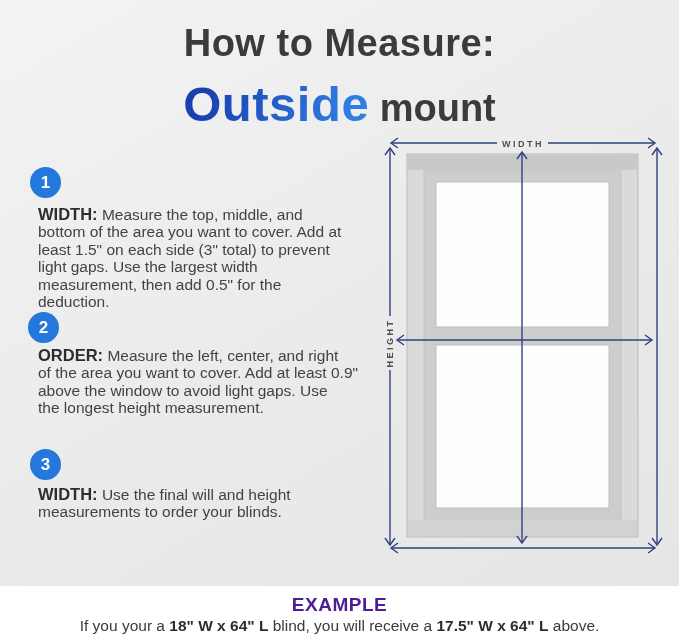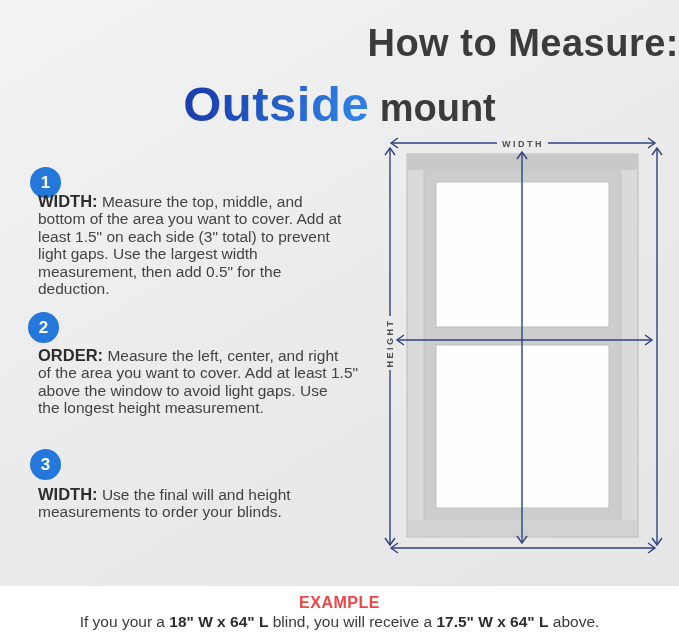--- a/index.html
+++ b/index.html
@@ -4,21 +4,21 @@
 <style>
   html,body { margin:0; padding:0; }
   .canvas {
     position:relative; width:679px; height:644px; overflow:hidden;
     background:linear-gradient(150deg,#f3f3f3 0%,#eaeaea 55%,#e5e5e5 100%);
     font-family:"Liberation Sans", sans-serif;
   }
 
   
   .title { position:absolute; top:22px; left:0; width:100%; text-align:center; }
-  .title-line1 { font-size:38px; font-weight:700; color:#3b3b3b; letter-spacing:0.5px; line-height:1.12;text-align:right; }
+  .title-line1 { font-size:38px; font-weight:700; color:#3b3b3b; letter-spacing:0.5px; line-height:1.12; }
   .title-line2 { line-height:1.0; margin-top:15px; }
   .word-outside {
     font-size:49px; font-weight:800; letter-spacing:0.5px;
     background:linear-gradient(100deg,#1a3fae 10%,#2f7fe3 90%);
     -webkit-background-clip:text; background-clip:text;
     -webkit-text-fill-color:transparent; color:transparent;
   }
   .word-mount { font-size:38px; font-weight:700; color:#3b3b3b; }
 
   
@@ -30,38 +30,38 @@
   .badge-1 { left:30px; top:167px; }
   .badge-2 { left:28px; top:312px; }
   .badge-3 { left:30px; top:449px; }
 
   .step-text {
     position:absolute; left:38px; width:358px;
     font-size:15.5px; line-height:17.4px; color:#434343;
     white-space:pre-line;
   }
   .step-text .step-label { font-weight:700; font-size:16.5px; color:#2d2d2d; }
-  .text-1 { top:193px; }
+  .text-1 { top:206px; }
   .text-2 { top:347px; }
   .text-3 { top:486px; }
 
   
   .diagram-svg { position:absolute; left:375px; top:130px; width:300px; height:430px; }
   .meas { stroke:#31407f; stroke-width:1.4; fill:none; }
   .meas-label {
     font-size:9px; font-weight:700; letter-spacing:2.5px; fill:#4f4f4f;
     font-family:"Liberation Sans", sans-serif;
   }
 
   
   .example-strip {
     position:absolute; left:0; top:586px; width:679px; height:58px;
     background:#ffffff; text-align:center;
   }
-  .example-heading { margin-top:8px; font-size:16px; font-weight:700; color:#ef4444; letter-spacing:0.5px; }
+  .example-heading { margin-top:8px; font-size:19px; font-weight:700; color:#4c1d95; letter-spacing:0.5px; }
   .example-line { margin-top:1px; font-size:15.5px; color:#3a3a3a; }
   .example-line .ex-bold { font-weight:700; color:#2d2d2d; }
 </style>
 </head>
 <body>
 
 <div class="canvas">
 
   <div class="title">
     <div class="title-line1">How to Measure:</div>
@@ -72,21 +72,21 @@
   <div class="step-badge badge-2">2</div>
   <div class="step-badge badge-3">3</div>
 
   <div class="step-text text-1"><span class="step-label">WIDTH:</span><span> Measure the top, middle, and
 bottom of the area you want to cover. Add at
 least 1.5" on each side (3" total) to prevent
 light gaps. Use the largest width
 measurement, then add 0.5" for the
 deduction.</span></div>
   <div class="step-text text-2"><span class="step-label">ORDER:</span><span> Measure the left, center, and right
-of the area you want to cover. Add at least 1.5"
+of the area you want to cover. Add at least 0.9"
 above the window to avoid light gaps. Use
 the longest height measurement.</span></div>
   <div class="step-text text-3"><span class="step-label">WIDTH:</span><span> Use the final will and height
 measurements to order your blinds.</span></div>
 
   <svg class="diagram-svg" viewBox="0 0 300 430">
 
     <rect x="32" y="24" width="231" height="383" fill="#dadada" stroke="#b9b9b9" stroke-width="1"></rect>
     <rect x="33" y="25" width="229" height="15" fill="#c9c9c9"></rect>
     <rect x="33" y="390" width="229" height="16" fill="#d2d2d2"></rect>

